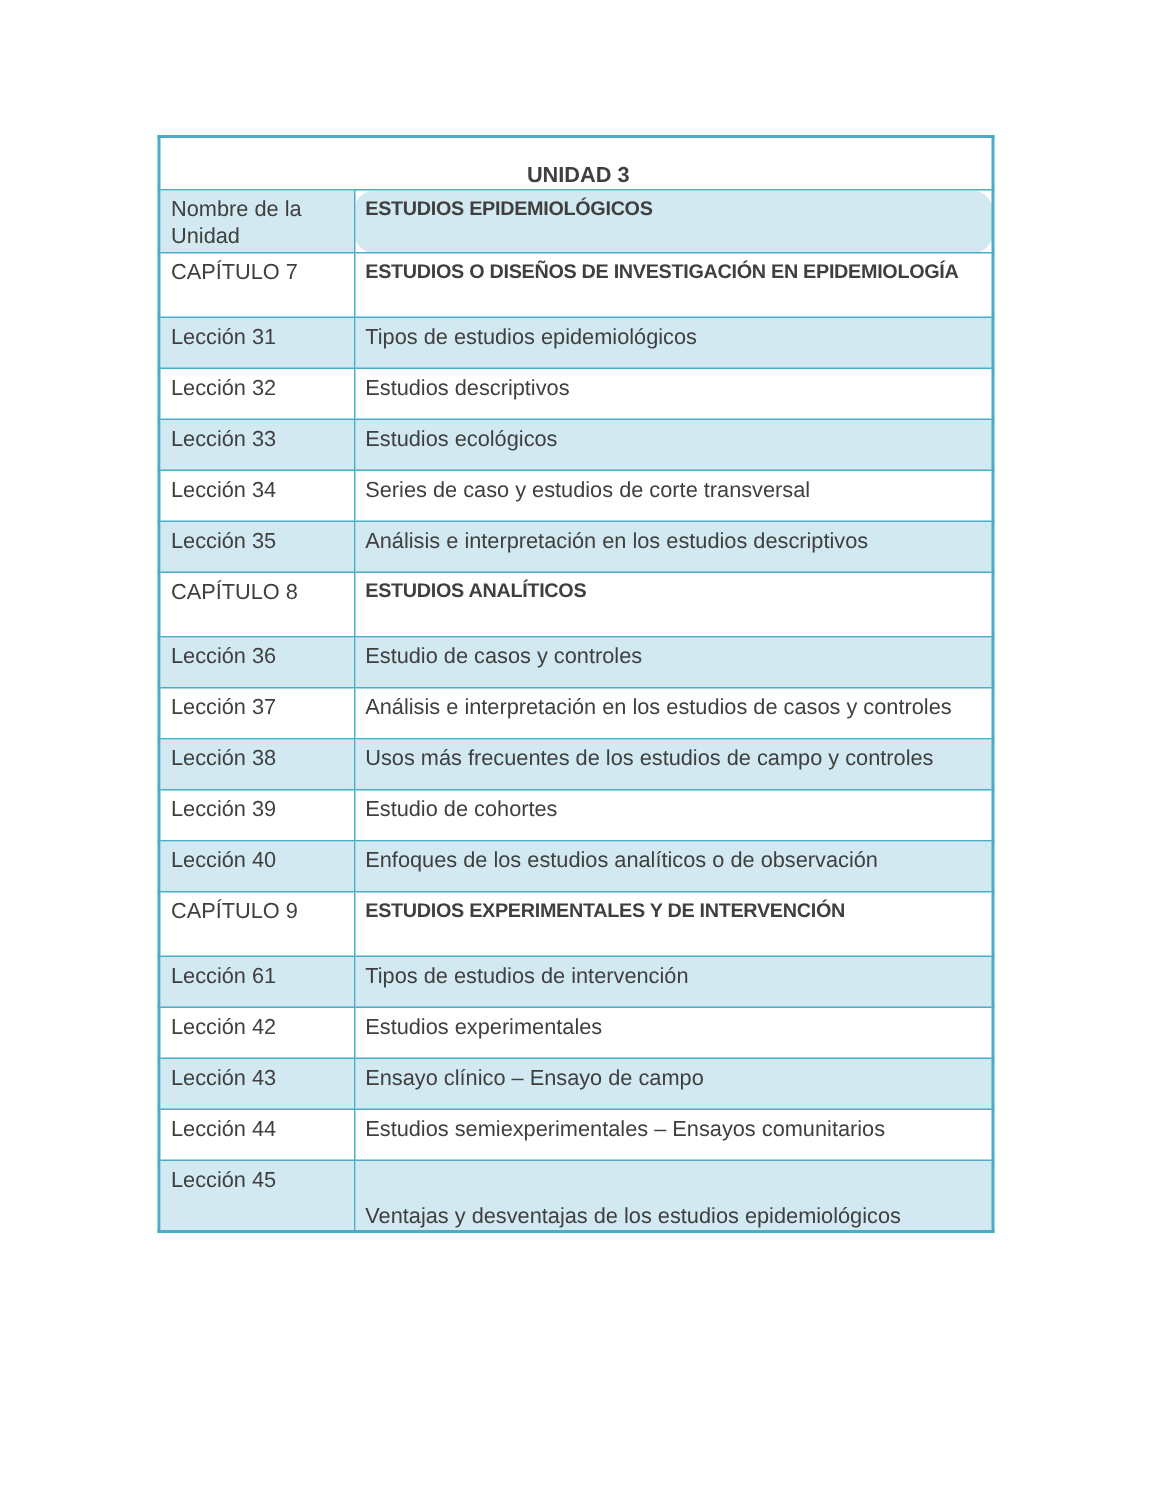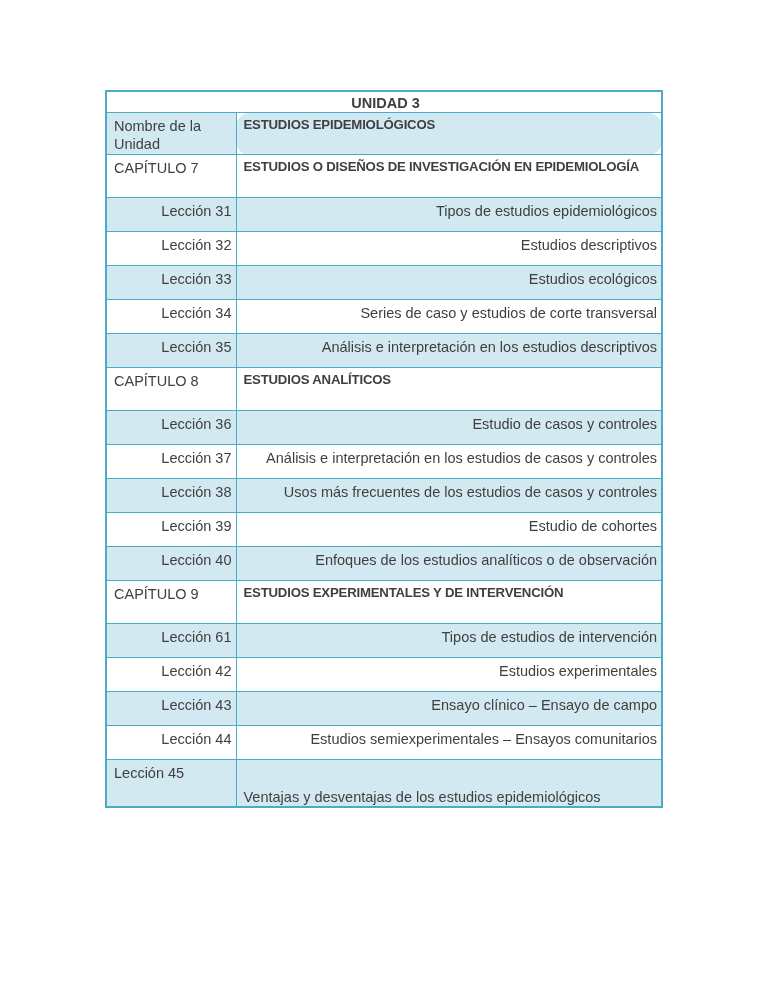--- a/index.html
+++ b/index.html
@@ -40,29 +40,29 @@
     padding: 4px 4px 0 7px;
     font-size: 14.5px;
     line-height: 1.25;
     color: var(--text);
     overflow: hidden;
   }
   
   tr.r-title td   { height: 20px; }
   tr.r-nombre td  { height: 42px; }
   tr.r-chapter td { height: 43px; }
-  tr.r-lesson td  { height: 34px; text-align: right; }
+  tr.r-lesson td  { height: 34px; }
   tr.r-last td    { height: 34px; }
   
   tr.shaded td { background: var(--shaded-row); }
   
   tr.r-title td {
     text-align: center;
     font-weight: bold;
-    padding-top: 2px;
+    padding-top: 16px;
   }
   
   td.b { font-weight: normal; }
   td.caps {
     font-weight: bold;
     font-size: 13.2px;
     letter-spacing: -0.2px;
     padding-right: 2px;
     border-radius: 14px;
   }
@@ -125,21 +125,21 @@
       <tr class="r-lesson shaded">
         <td>Lección 36</td>
         <td>Estudio de casos y controles</td>
       </tr>
       <tr class="r-lesson">
         <td>Lección 37</td>
         <td>Análisis e interpretación en los estudios de casos y controles</td>
       </tr>
       <tr class="r-lesson shaded">
         <td>Lección 38</td>
-        <td>Usos más frecuentes de los estudios de casos y controles</td>
+        <td>Usos más frecuentes de los estudios de campo y controles</td>
       </tr>
       <tr class="r-lesson">
         <td>Lección 39</td>
         <td>Estudio de cohortes</td>
       </tr>
       <tr class="r-lesson shaded">
         <td>Lección 40</td>
         <td>Enfoques de los estudios analíticos o de observación</td>
       </tr>
 

